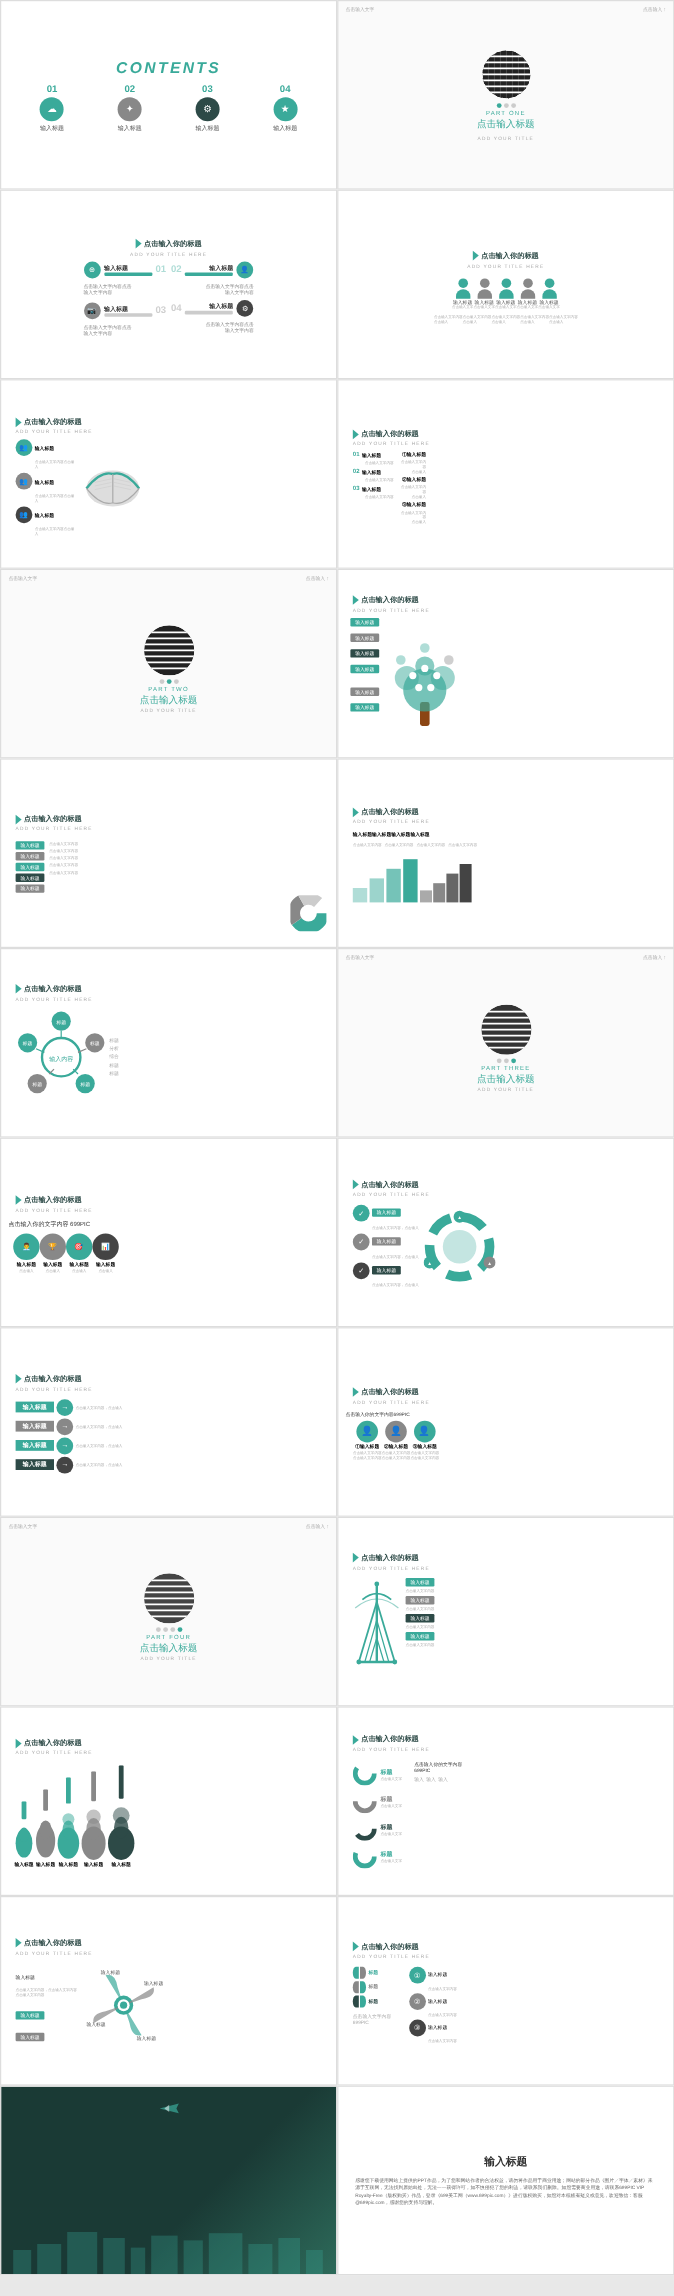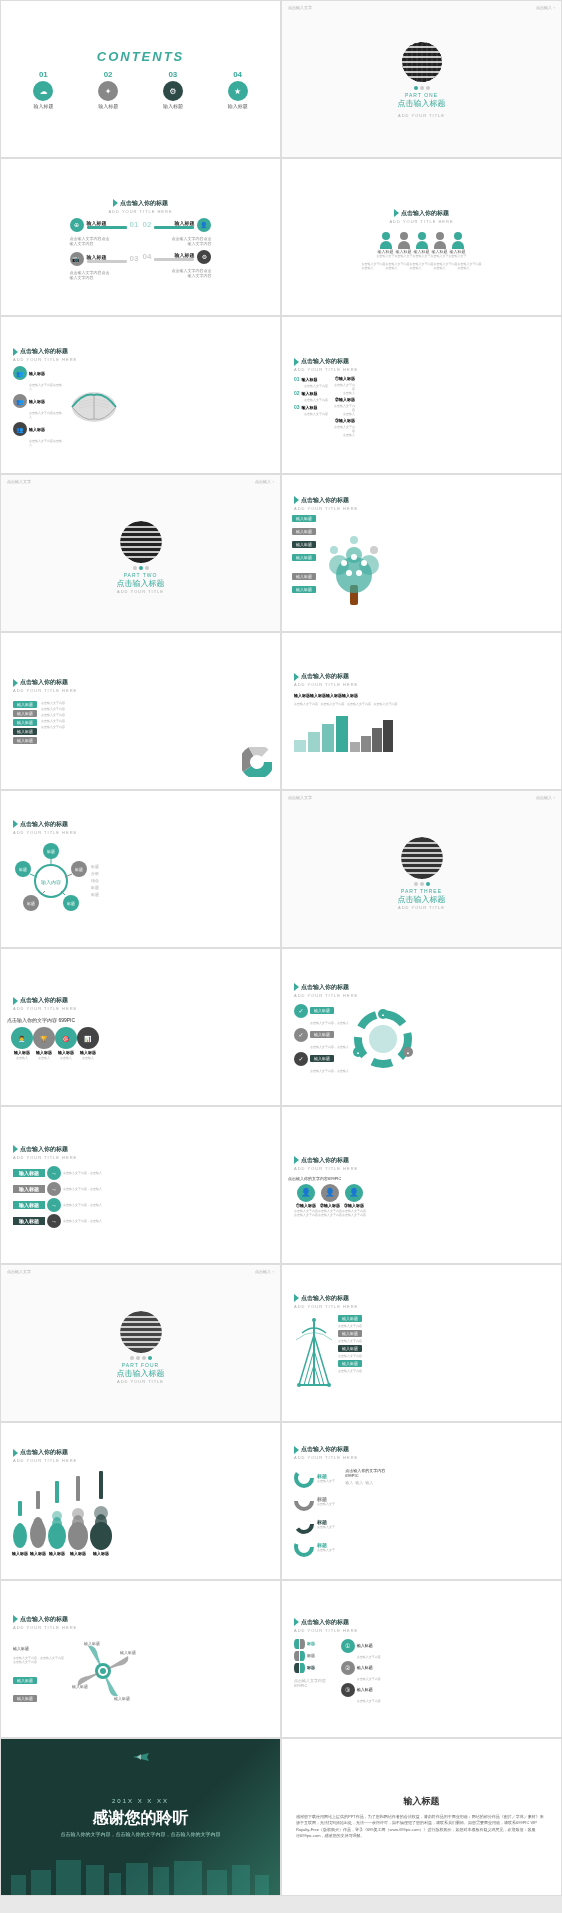--- a/index.html
+++ b/index.html
@@ -1117,25 +1117,20 @@
         <rect x="254" y="20" width="14" height="20" fill="#3aaa9a"></rect>
       </svg>
     </div>
 
     <div style="position:absolute;top:10px;left:50%;transform:translateX(-50%);">
       <svg width="20" height="15" viewBox="0 0 20 15">
         <path d="M2,8 L18,4 L16,8 L18,12 L2,8 Z" fill="#3aaa9a" opacity="0.7"></path>
         <path d="M6,8 L10,5 L10,11 Z" fill="white" opacity="0.5"></path>
       </svg>
     </div>
-    <div style="text-align:center;z-index:1;">
-      <div class="thankyou-date">201X  X  X  XX</div>
-      <div class="thankyou-title">感谢您的聆听</div>
-      <div class="thankyou-sub">点击输入你的文字内容，点击输入你的文字内容，点击输入你的文字内容</div>
-    </div>
   </div>
 
   <div class="slide slide-copyright">
     <div class="copyright-title">输入标题</div>
     <div class="copyright-text">感谢您下载使用网站上提供的PPT作品，为了您和网站作者的合法权益，请勿将作品用于商业用途；网站的部分作品《图片／字体／素材》来源于互联网，无法找到原始出处，无法一一获得许可，如不慎侵犯了您的利益，请联系我们删除。如您需要商业用途，请联系699PIC VIP Royalty-Free（版权购买）作品，登录《699美工网（www.699pic.com）》进行版权购买，如您对本模板有疑义或意见，欢迎致信：客服@699pic.com，感谢您的支持与理解。</div>
   </div>
 
 </div>
 
 </body></html>

